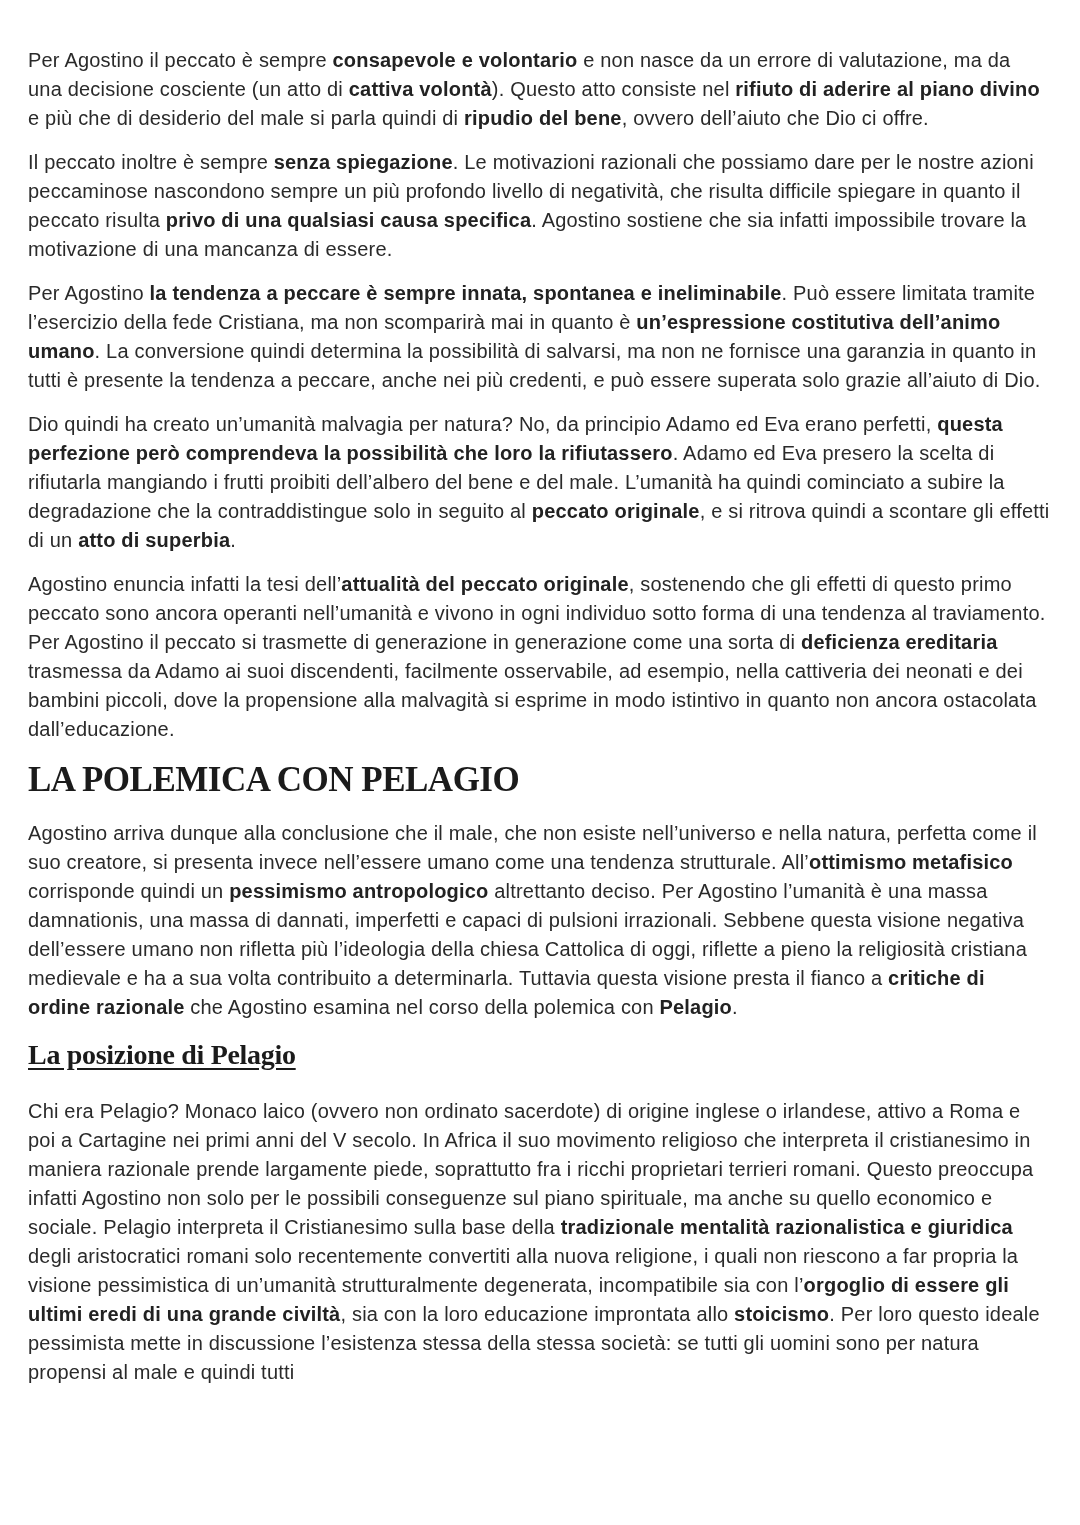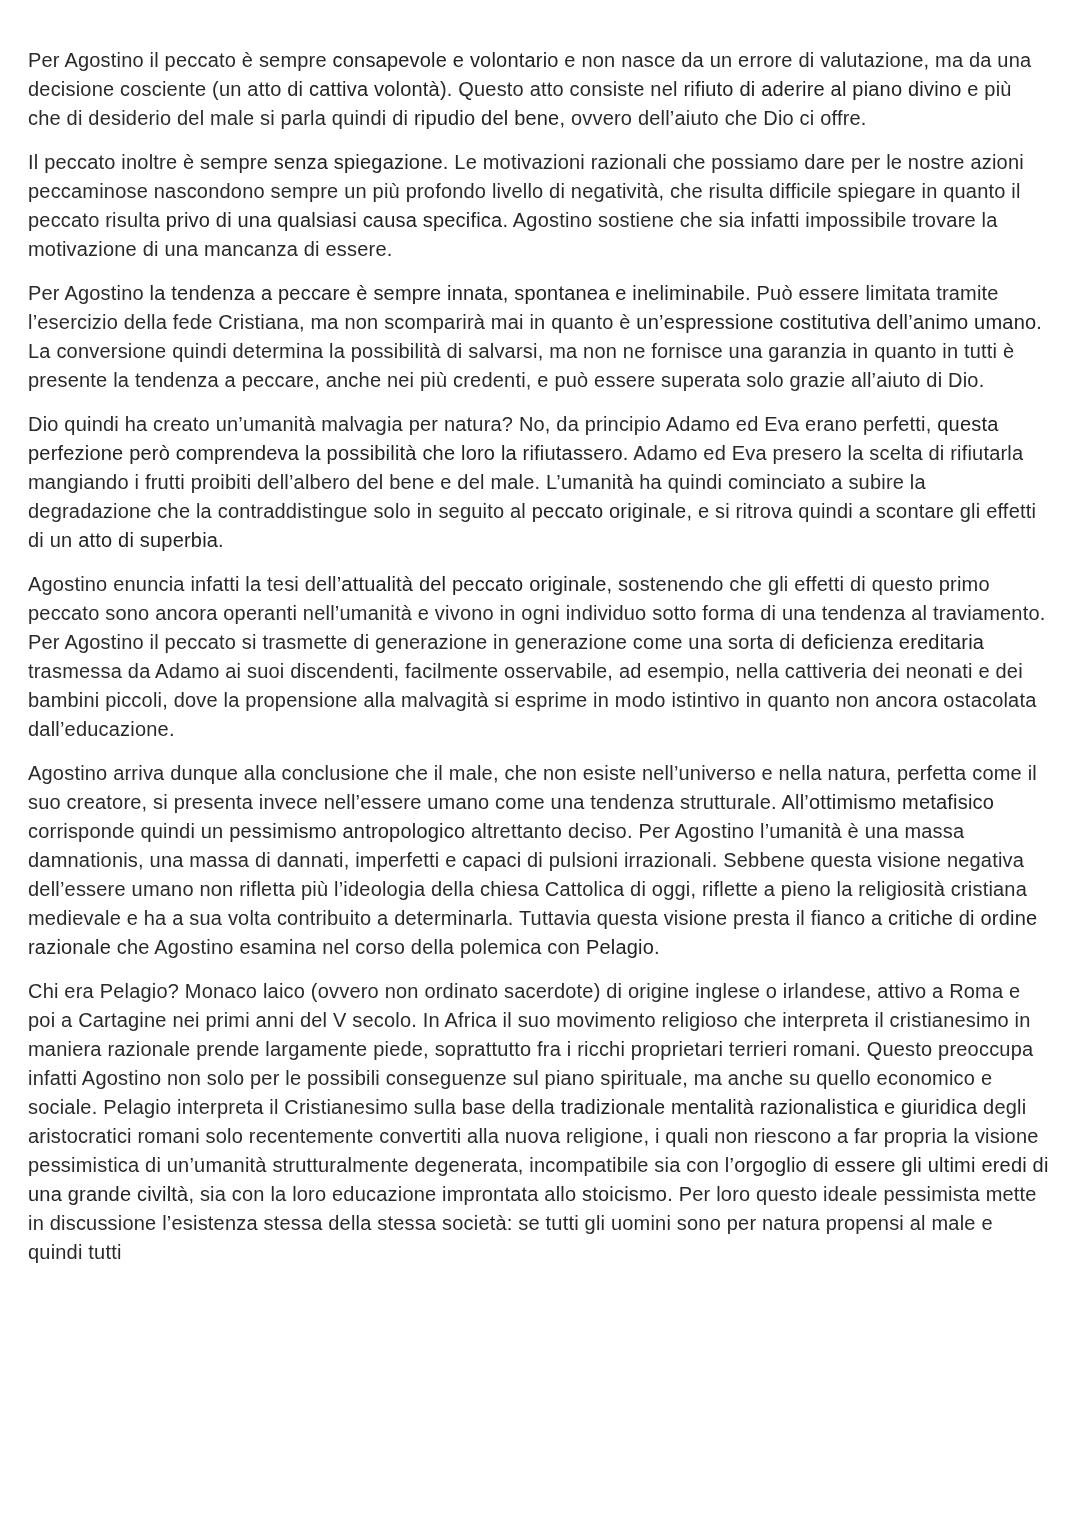--- a/index.html
+++ b/index.html
@@ -22,21 +22,21 @@
     background: #ffffff;
   }
   .para {
     font-size: 20px;
     line-height: 29px;
     letter-spacing: 0.2px;
     margin: 0 0 15px 0;
     color: #2a2a2a;
   }
   .run { font-weight: 400; margin-top: 7px; }
-  .run.bold { font-weight: 400; color: #222222; }
+  .run.bold { font-weight: 700; color: #222222; }
   .h1 {
     font-family: "Liberation Serif", serif;
     font-weight: 700;
     font-size: 35px;
     line-height: 42px;
     letter-spacing: -0.5px;
     color: #1b1b1b;
     margin: 14px 0 18px 0;
   }
   .h2 {
@@ -54,16 +54,18 @@
 </head>
 <body>
 
 <div class="page">
   <div>
       <p class="para"><span class="run">Per Agostino il peccato è sempre </span><span class="run bold">consapevole e volontario</span><span class="run"> e non nasce da un errore di valutazione, ma da una decisione cosciente (un atto di </span><span class="run bold">cattiva volontà</span><span class="run">). Questo atto consiste nel </span><span class="run bold">rifiuto di aderire al piano divino</span><span class="run"> e più che di desiderio del male si parla quindi di </span><span class="run bold">ripudio del bene</span><span class="run">, ovvero dell’aiuto che Dio ci offre.</span></p>
       <p class="para"><span class="run">Il peccato inoltre è sempre </span><span class="run bold">senza spiegazione</span><span class="run">. Le motivazioni razionali che possiamo dare per le nostre azioni peccaminose nascondono sempre un più profondo livello di negatività, che risulta difficile spiegare in quanto il peccato risulta </span><span class="run bold">privo di una qualsiasi causa specifica</span><span class="run">. Agostino sostiene che sia infatti impossibile trovare la motivazione di una mancanza di essere.</span></p>
       <p class="para"><span class="run">Per Agostino </span><span class="run bold">la tendenza a peccare è sempre innata, spontanea e ineliminabile</span><span class="run">. Può essere limitata tramite l’esercizio della fede Cristiana, ma non scomparirà mai in quanto è </span><span class="run bold">un’espressione costitutiva dell’animo umano</span><span class="run">. La conversione quindi determina la possibilità di salvarsi, ma non ne fornisce una garanzia in quanto in tutti è presente la tendenza a peccare, anche nei più credenti, e può essere superata solo grazie all’aiuto di Dio.</span></p>
       <p class="para"><span class="run">Dio quindi ha creato un’umanità malvagia per natura? No, da principio Adamo ed Eva erano perfetti, </span><span class="run bold">questa perfezione però comprendeva la possibilità che loro la rifiutassero</span><span class="run">. Adamo ed Eva presero la scelta di rifiutarla mangiando i frutti proibiti dell’albero del bene e del male. L’umanità ha quindi cominciato a subire la degradazione che la contraddistingue solo in seguito al </span><span class="run bold">peccato originale</span><span class="run">, e si ritrova quindi a scontare gli effetti di un </span><span class="run bold">atto di superbia</span><span class="run">.</span></p>
       <p class="para"><span class="run">Agostino enuncia infatti la tesi dell’</span><span class="run bold">attualità del peccato originale</span><span class="run">, sostenendo che gli effetti di questo primo peccato sono ancora operanti nell’umanità e vivono in ogni individuo sotto forma di una tendenza al traviamento. Per Agostino il peccato si trasmette di generazione in generazione come una sorta di </span><span class="run bold">deficienza ereditaria</span><span class="run"> trasmessa da Adamo ai suoi discendenti, facilmente osservabile, ad esempio, nella cattiveria dei neonati e dei bambini piccoli, dove la propensione alla malvagità si esprime in modo istintivo in quanto non ancora ostacolata dall’educazione.</span></p>
+      <h1 class="h1">LA POLEMICA CON PELAGIO</h1>
       <p class="para"><span class="run">Agostino arriva dunque alla conclusione che il male, che non esiste nell’universo e nella natura, perfetta come il suo creatore, si presenta invece nell’essere umano come una tendenza strutturale. All’</span><span class="run bold">ottimismo metafisico</span><span class="run"> corrisponde quindi un </span><span class="run bold">pessimismo antropologico</span><span class="run"> altrettanto deciso. Per Agostino l’umanità è una massa damnationis, una massa di dannati, imperfetti e capaci di pulsioni irrazionali. Sebbene questa visione negativa dell’essere umano non rifletta più l’ideologia della chiesa Cattolica di oggi, riflette a pieno la religiosità cristiana medievale e ha a sua volta contribuito a determinarla. Tuttavia questa visione presta il fianco a </span><span class="run bold">critiche di ordine razionale</span><span class="run"> che Agostino esamina nel corso della polemica con </span><span class="run bold">Pelagio</span><span class="run">.</span></p>
+      <h2 class="h2">La posizione di Pelagio</h2>
       <p class="para"><span class="run">Chi era Pelagio? Monaco laico (ovvero non ordinato sacerdote) di origine inglese o irlandese, attivo a Roma e poi a Cartagine nei primi anni del V secolo. In Africa il suo movimento religioso che interpreta il cristianesimo in maniera razionale prende largamente piede, soprattutto fra i ricchi proprietari terrieri romani. Questo preoccupa infatti Agostino non solo per le possibili conseguenze sul piano spirituale, ma anche su quello economico e sociale. Pelagio interpreta il Cristianesimo sulla base della </span><span class="run bold">tradizionale mentalità razionalistica e giuridica</span><span class="run"> degli aristocratici romani solo recentemente convertiti alla nuova religione, i quali non riescono a far propria la visione pessimistica di un’umanità strutturalmente degenerata, incompatibile sia con l’</span><span class="run bold">orgoglio di essere gli ultimi eredi di una grande civiltà</span><span class="run">, sia con la loro educazione improntata allo </span><span class="run bold">stoicismo</span><span class="run">. Per loro questo ideale pessimista mette in discussione l’esistenza stessa della stessa società: se tutti gli uomini sono per natura propensi al male e quindi tutti</span></p>
     </div>
 </div>
 
 </body></html>

